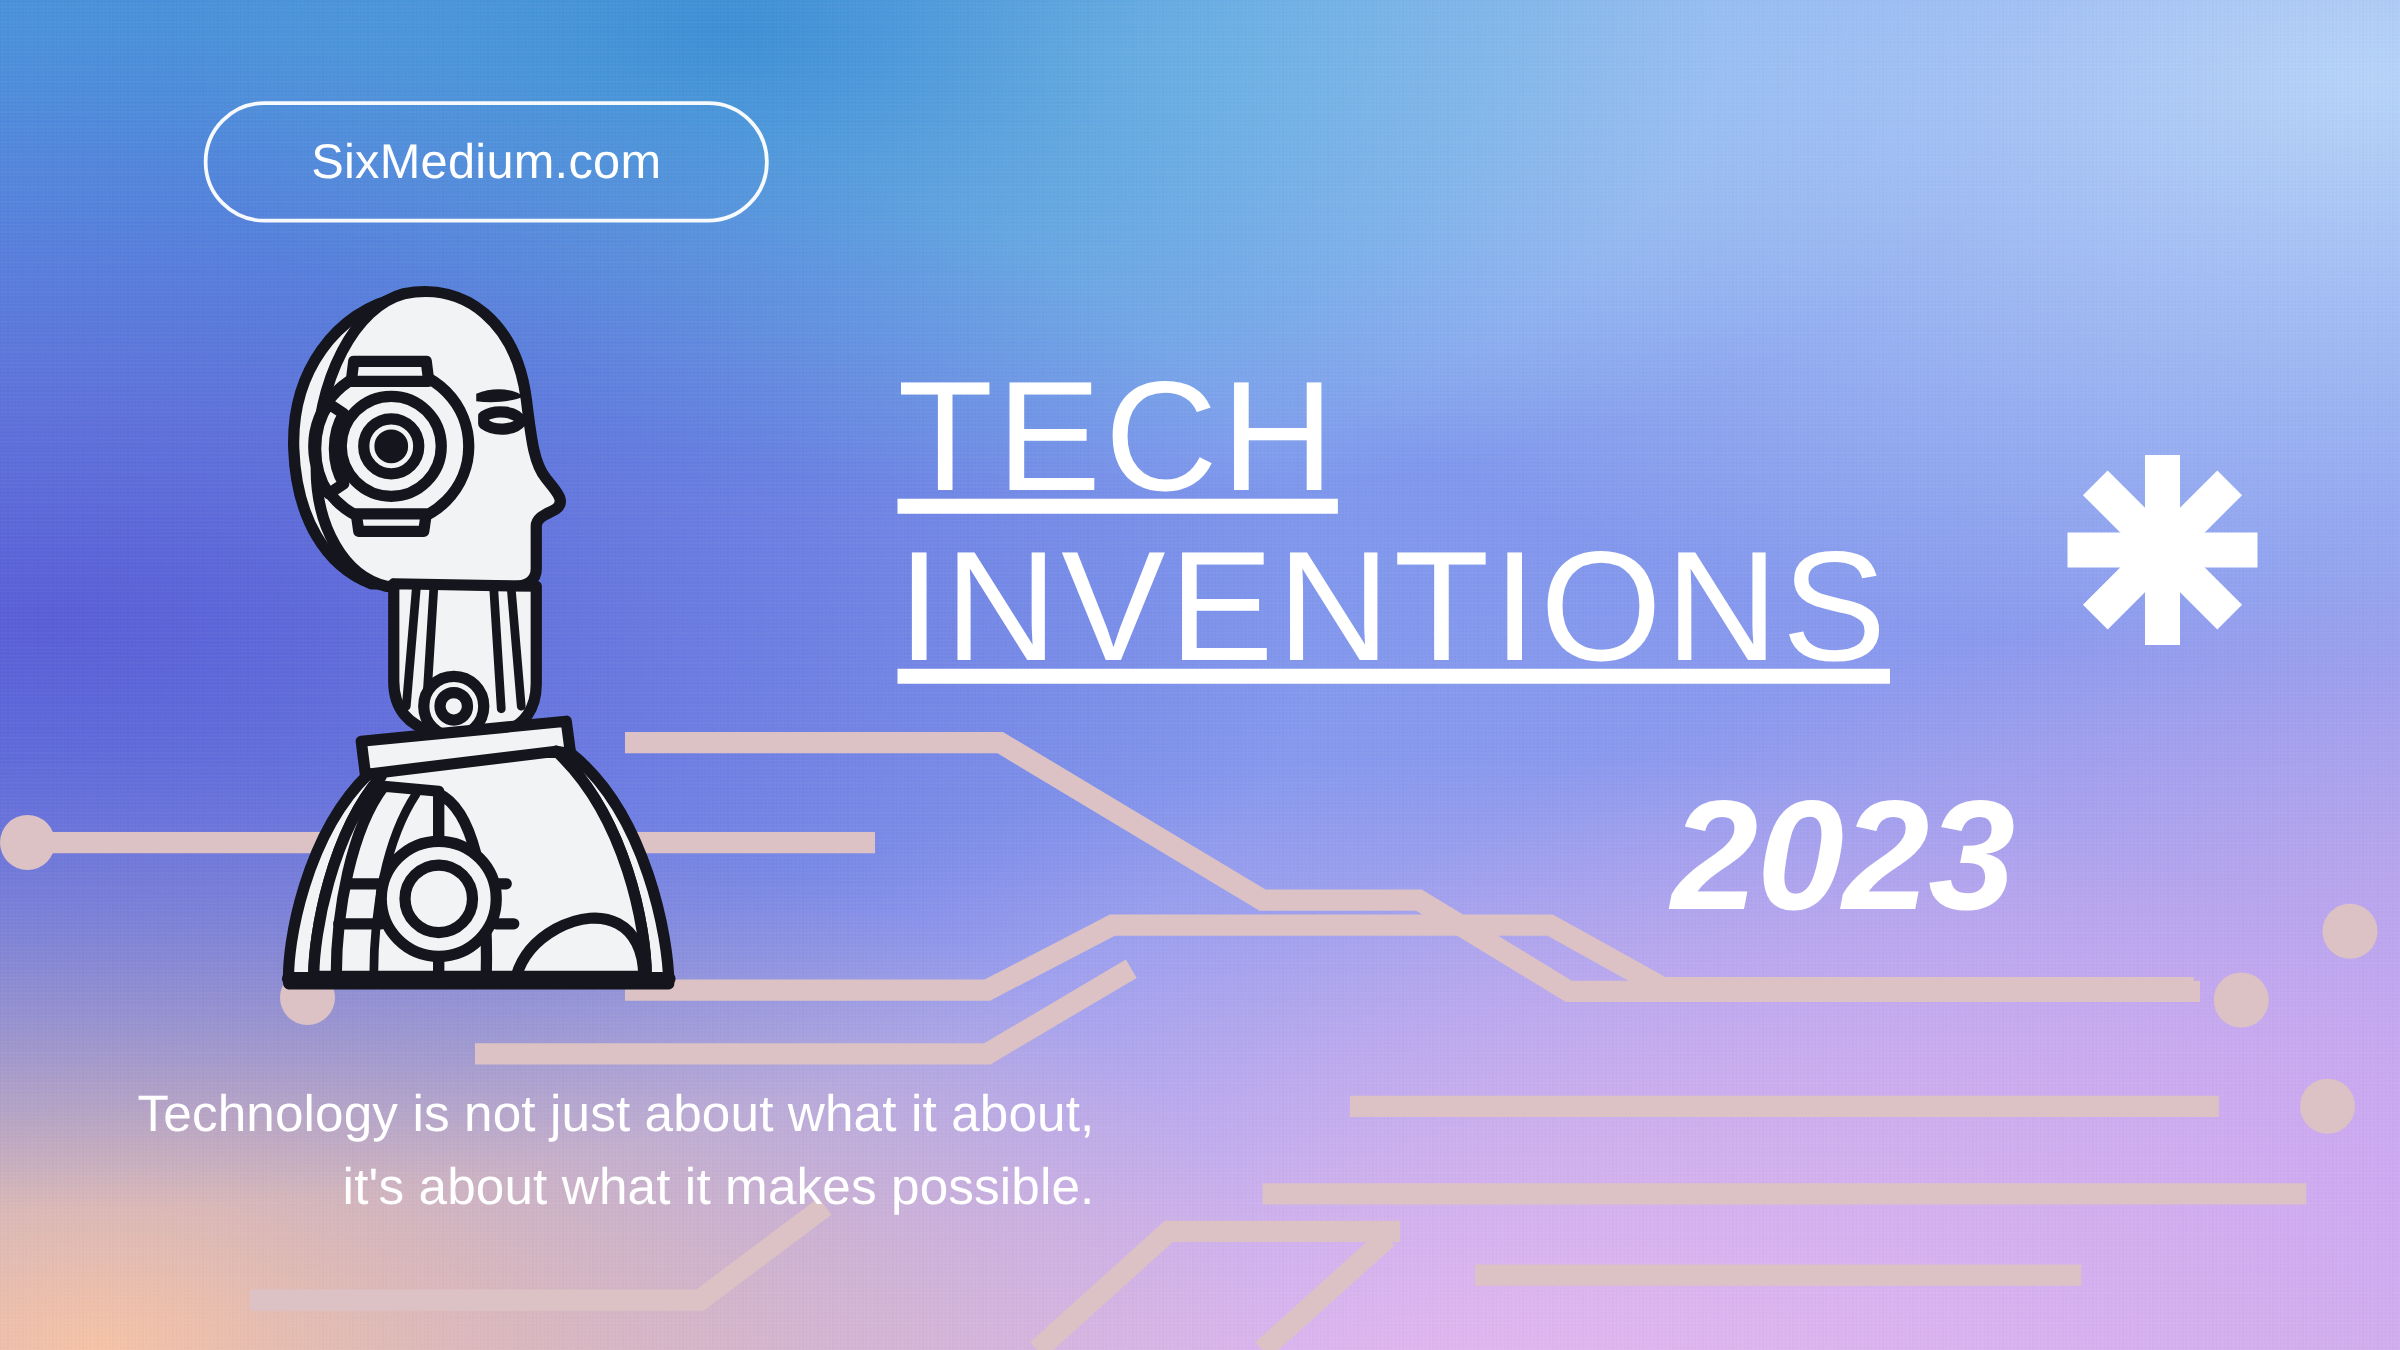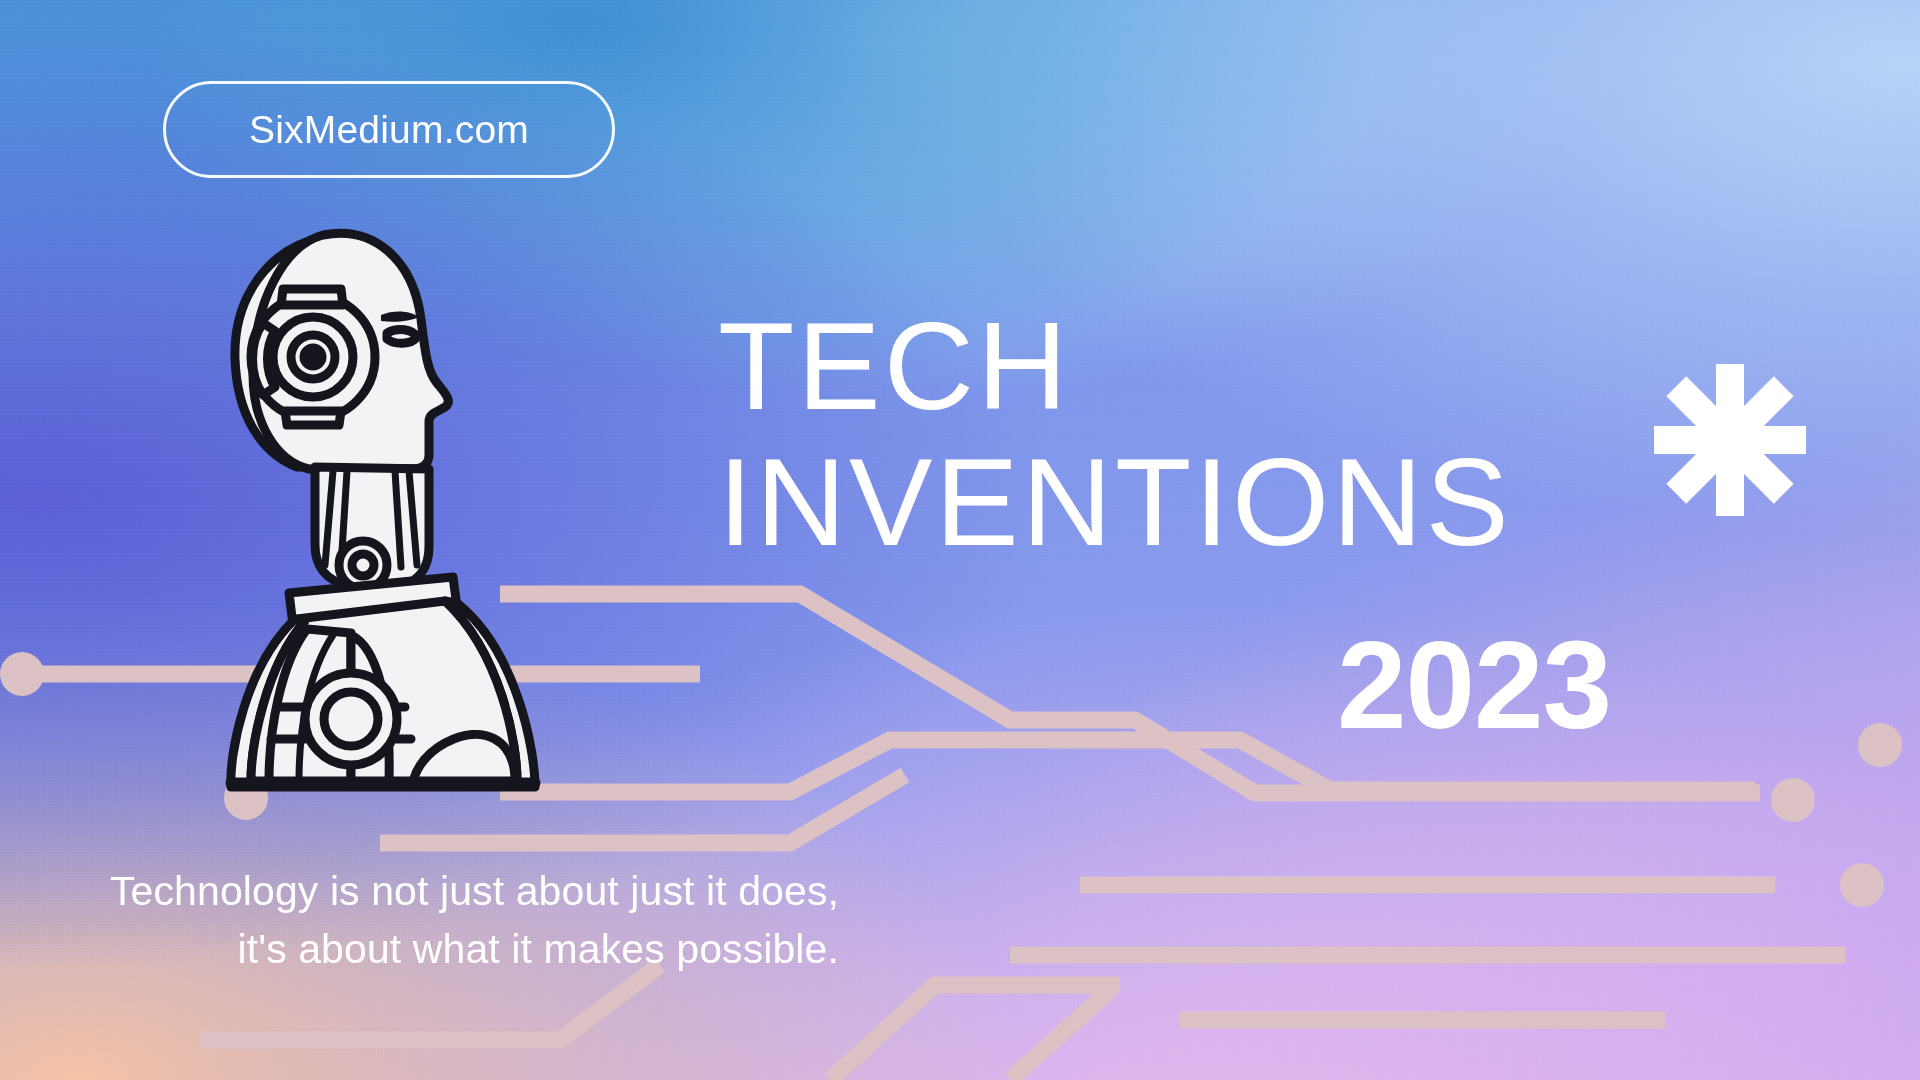--- a/index.html
+++ b/index.html
@@ -51,36 +51,38 @@
   .badge span {
     color:#fff;
     font-size:39px;
     letter-spacing:.2px;
     font-weight:400;
     white-space:nowrap;
   }
 
   
   .headline {
-    position:absolute; left:718px; top:304px;
+    position:absolute; left:718px; top:288px;
     color:#fff;
     font-size:125px;
     line-height:.99;
     font-weight:300;
     letter-spacing:3px;
     white-space:nowrap;
+    text-decoration:underline;
   }
   .headline .l2 { display:block;margin-top:12px; }
 
   
   .year {
     position:absolute; left:1337px; top:622px;
     color:#fff;
     font-size:125px;
     font-weight:700;
+    font-style:italic;
     letter-spacing:-1px;
     line-height:1;
   }
 
   
   .asterisk {
     position:absolute; left:1650px; top:360px;
     width:160px; height:160px;
   }
 
@@ -215,17 +217,17 @@
   <svg class="asterisk" viewBox="0 0 160 160">
     <g fill="#ffffff">
       <rect x="66" y="4" width="28" height="152"></rect>
       <rect x="4" y="66" width="152" height="28"></rect>
       <rect x="66" y="4" width="28" height="152" transform="rotate(45 80 80)"></rect>
       <rect x="66" y="4" width="28" height="152" transform="rotate(-45 80 80)"></rect>
     </g>
   </svg>
 
   <div class="tagline">
-    <span class="t1">Technology is not just about just it does,</span>
+    <span class="t1">Technology is not just about what it about,</span>
     <span class="t2">it's about what it makes possible.</span>
   </div>
 
 </div>
 
 </body></html>

